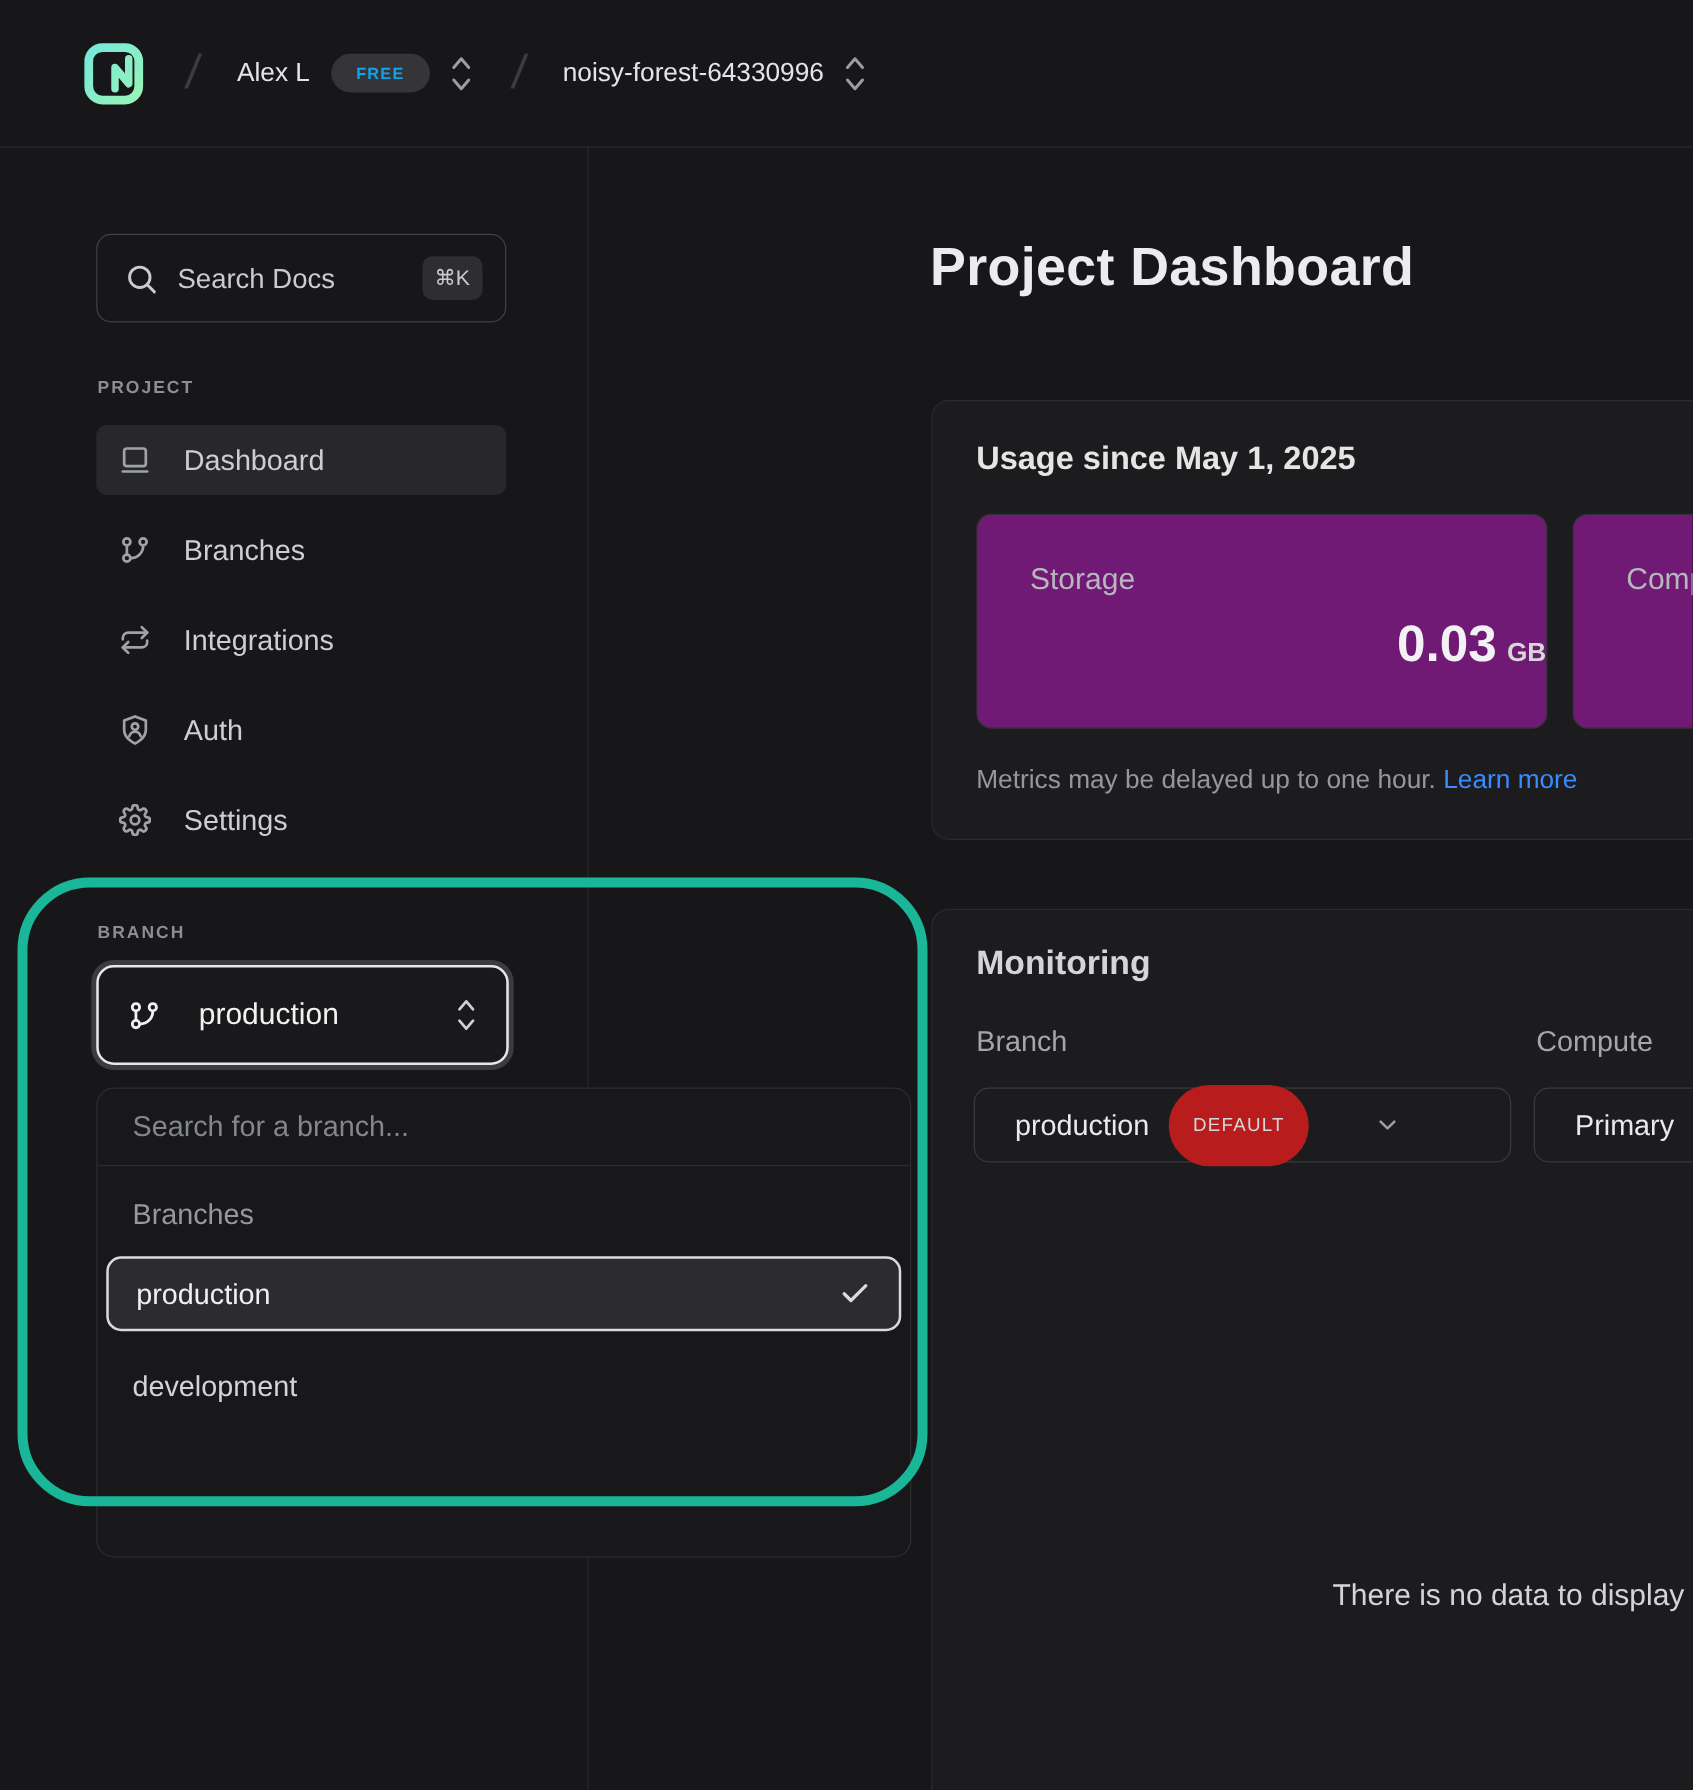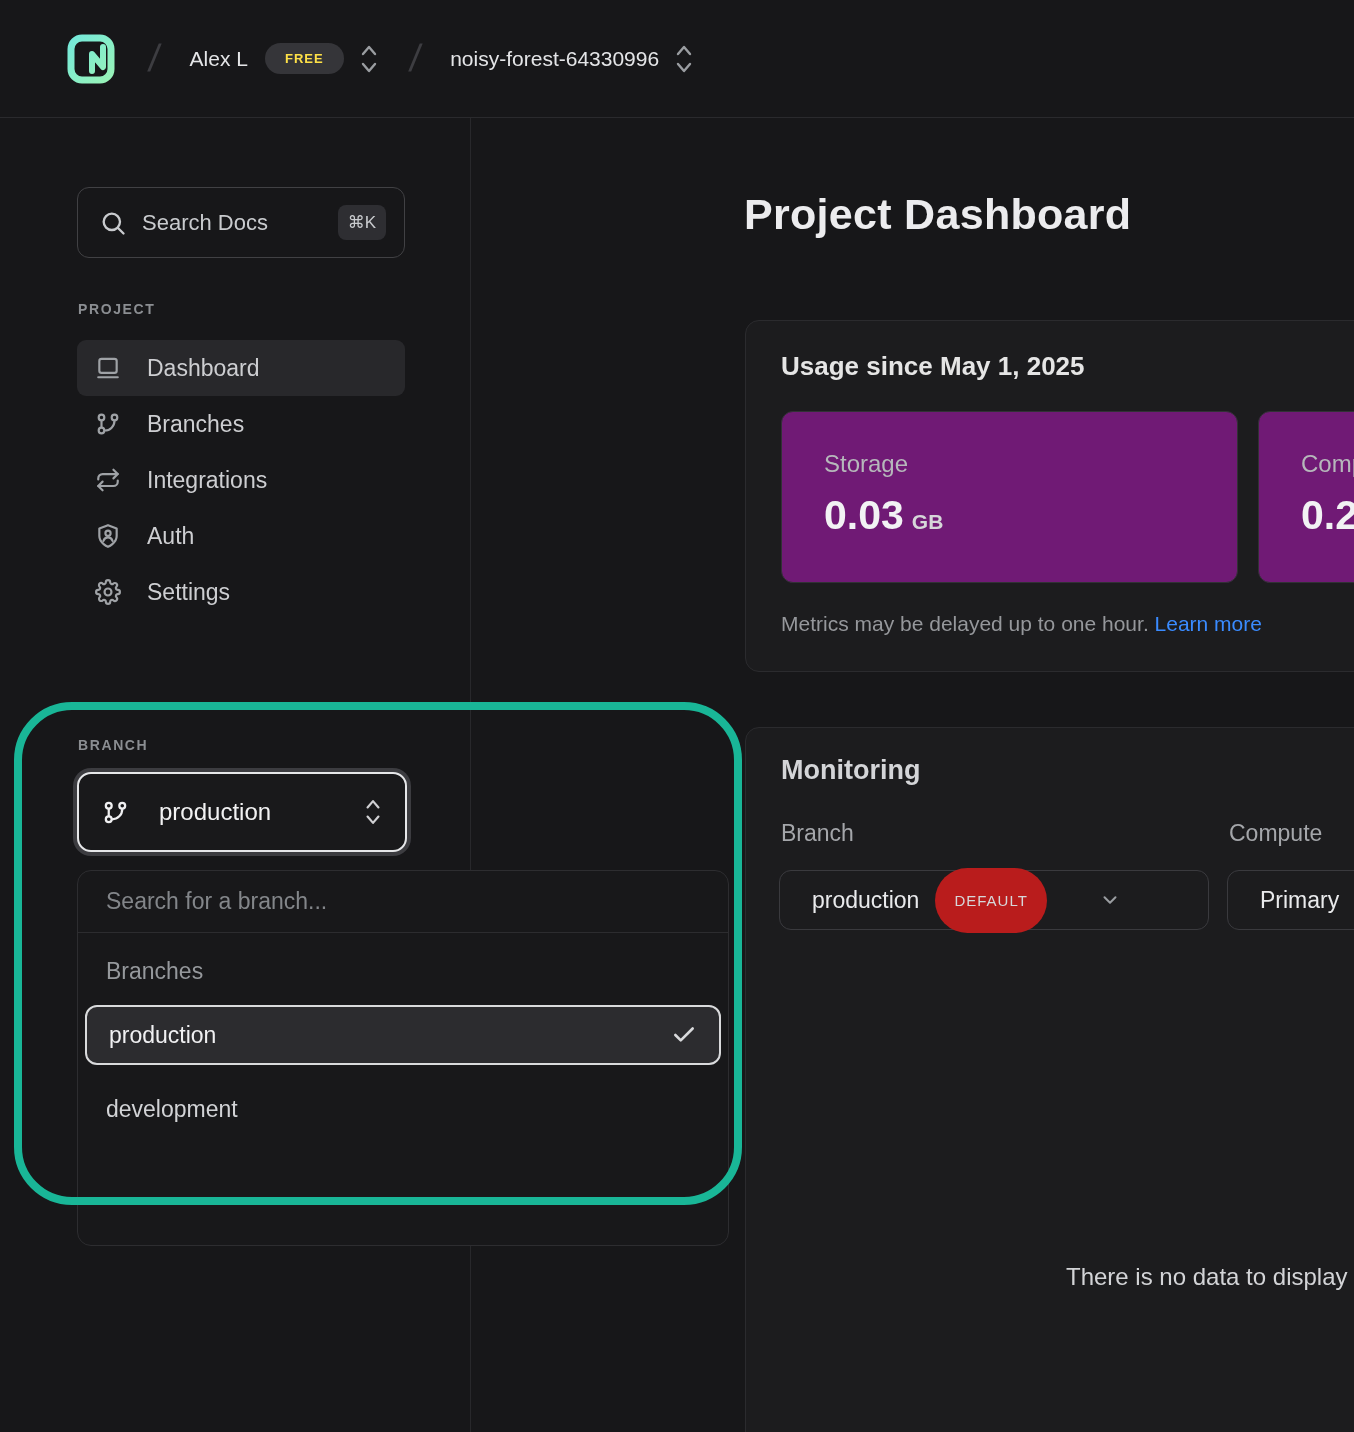--- a/index.html
+++ b/index.html
@@ -6,36 +6,36 @@
   html,body { width:1354px; height:1432px; overflow:hidden; background:#171719;
               font-family:"Liberation Sans", sans-serif; color:#e9eaec; }
   .stage { position:relative; width:1354px; height:1432px; overflow:hidden; }
 
   
   .header { position:absolute; left:0; top:0; width:1354px; height:118px;
             border-bottom:1px solid #2a2a2d; display:flex; align-items:center; padding-left:63px; }
   .logo { width:56px; height:56px; flex:0 0 auto; }
   .crumb-slash { color:#3d3d41; font-size:38px; font-weight:300; margin:0 30px; transform:skewX(-8deg); }
   .crumb-name { font-size:21px; color:#e4e5e7; font-weight:500; }
-  .plan-pill { background:#353539; color:#fde047; font-size:13px; font-weight:700;
+  .plan-pill { background:#353539; color:#0ea5e9; font-size:13px; font-weight:700;
                letter-spacing:1px; border-radius:999px; padding:8px 20px; margin-left:17px; }
   .updown { color:#9a9da1; margin-left:14px; }
 
   
   .sidebar { position:absolute; left:12px; top:118px; width:459px; height:1314px;
              border-right:1px solid #28282b; }
   .search-box { position:absolute; left:65px; top:69px; width:328px; height:71px;
                 border:1px solid #414144; border-radius:12px; display:flex; align-items:center;
                 padding:0 18px 0 21px; cursor:pointer; }
   .search-box .txt { color:#c9cbce; font-size:22px; margin-left:15px; flex:1; }
   .kbd { background:#2e2e32; border-radius:8px; color:#c9cbce; font-size:17px; padding:7px 10px; }
   .section-label { position:absolute; left:66px; color:#8b8e92; font-size:14px;
                    font-weight:700; letter-spacing:1.6px; }
   .nav { position:absolute; left:65px; top:222px; width:328px; }
-  .nav-item { height:56px; border-radius:9px; display:flex;
+  .nav-item { height:56px; margin-bottom:16px; border-radius:9px; display:flex;
               align-items:center; padding-left:18px; cursor:pointer; color:#cdced1; }
   .nav-item.active { background:#28282b; }
   .nav-item .icon { width:26px; height:26px; color:#9fa2a6; flex:0 0 auto; }
   .nav-item .lbl { font-size:23px; margin-left:26px; }
 
   .branch-btn { position:absolute; left:65px; top:654px; width:330px; height:80px;
                 background:#19191b; border:2px solid #e6e7e9; border-radius:14px;
                 box-shadow:0 0 0 4px #3c3c40; display:flex; align-items:center;
                 padding:0 22px 0 23px; cursor:pointer; }
   .branch-btn .icon { width:27px; height:27px; color:#f0f0f2; }
@@ -63,21 +63,21 @@
 
   
   .page-title { position:absolute; left:744px; top:190px; font-size:43px; font-weight:700;
                 color:#ececee; letter-spacing:0.3px; }
   .card { position:absolute; background:#1c1c1e; border:1px solid #2b2b2e; border-radius:14px; }
   .usage-card { left:745px; top:320px; width:700px; height:352px; }
   .card-title { position:absolute; left:35px; top:30px; font-size:26px; font-weight:600; color:#e5e5e5; }
   .metric { position:absolute; top:90px; width:457px; height:172px; background:#701a75;
             border:1px solid #313135; border-radius:12px; padding:38px 0 0 42px; }
   .metric .m-label { font-size:24px; color:#b6b8bb; }
-  .metric .m-value { margin-top:14px; font-size:41px; font-weight:700; color:#f2f2f4; }
+  .metric .m-value { margin-top:14px; font-size:41px; font-weight:700; color:#f2f2f4;text-align:right; }
   .metric .m-unit { font-size:21px; font-weight:600; color:#d6d7d9; margin-left:8px; }
   .usage-note { position:absolute; left:35px; top:291px; font-size:21px; color:#95979b; }
   .usage-note a { color:#3a8bff; text-decoration:none; }
 
   .monitor-card { left:745px; top:727px; width:700px; height:770px; }
   .m-title { position:absolute; left:35px; top:27px; font-size:27px; font-weight:600; color:#d4d5d8; }
   .field-label { position:absolute; top:92px; font-size:23px; color:#a4a6aa; }
   .select { position:absolute; top:142px; height:60px; border:1px solid #3a3a3e; border-radius:12px;
             display:flex; align-items:center; padding:0 20px 0 32px; cursor:pointer; }
   .select .s-val { font-size:23px; color:#e9eaec; }

